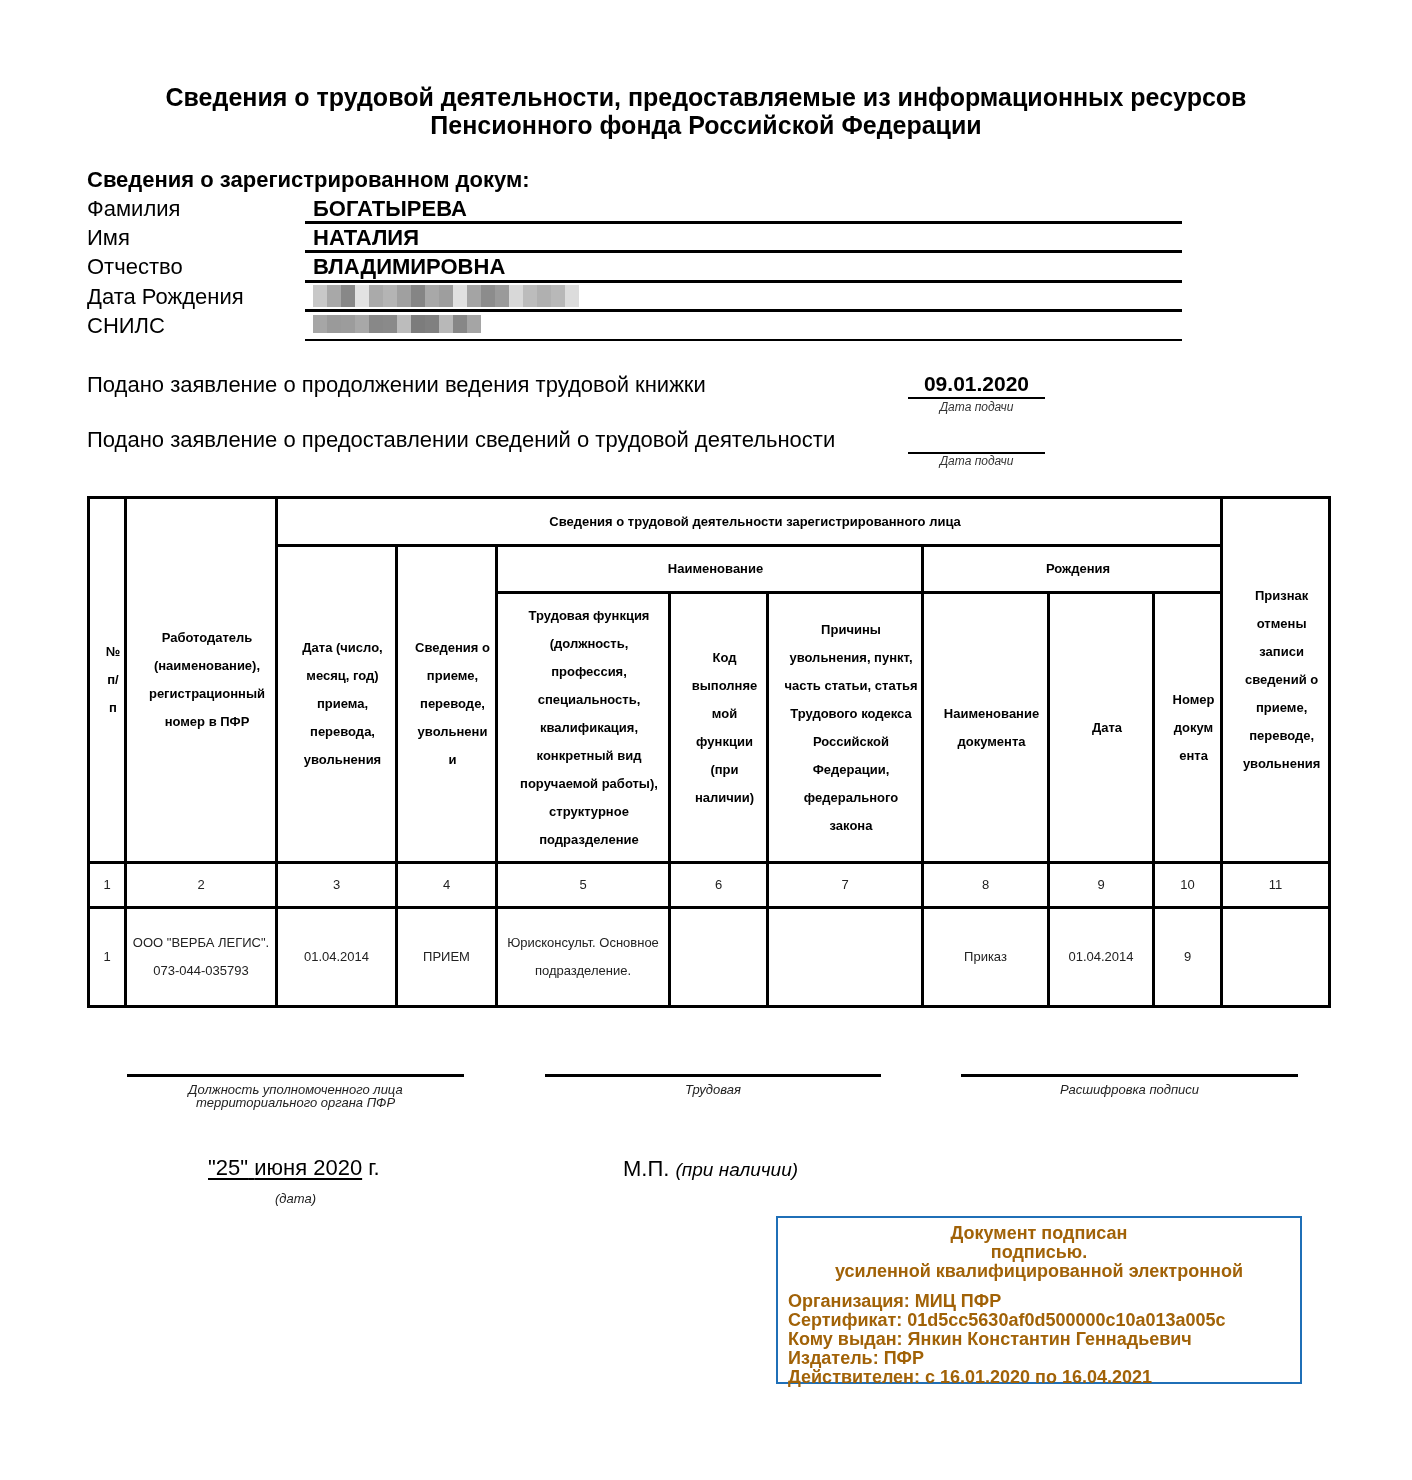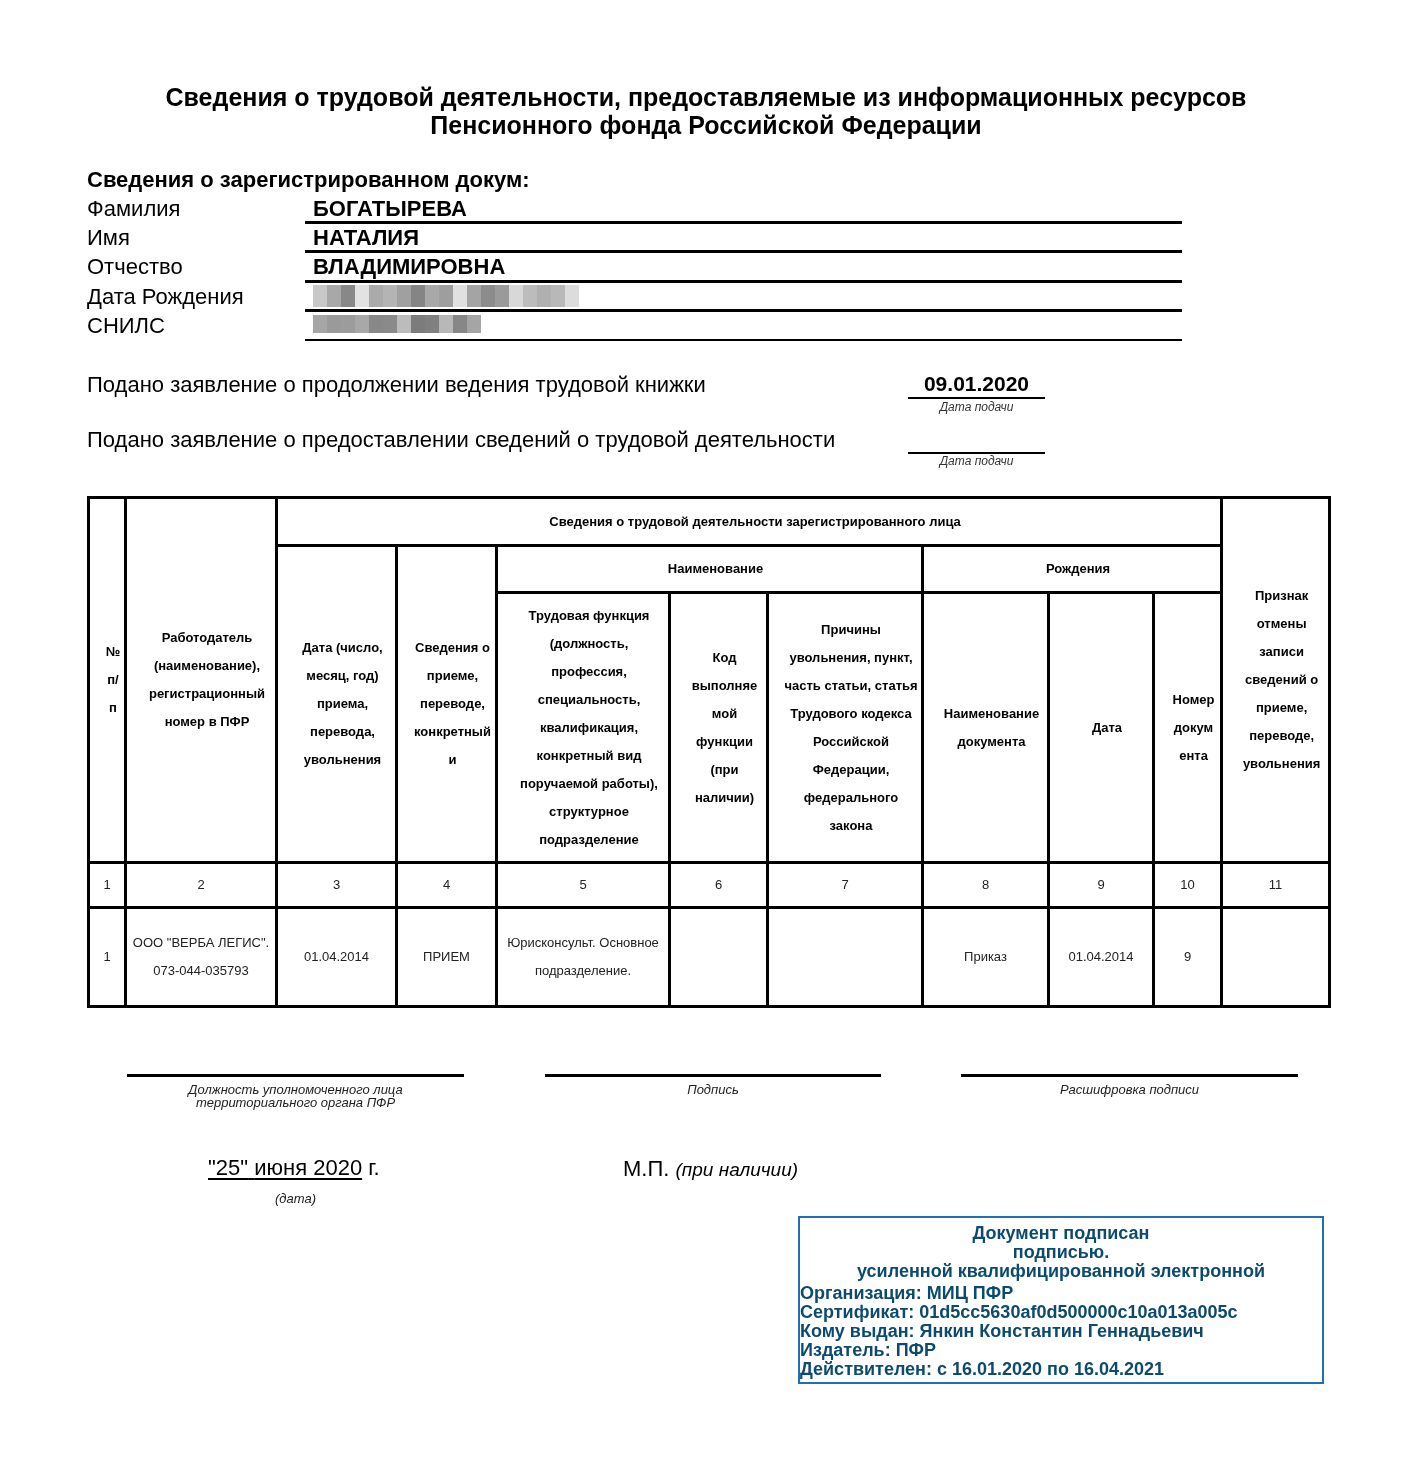--- a/index.html
+++ b/index.html
@@ -31,23 +31,23 @@
   table.work tr.r-data td { font-size: 13px; height: 96px; color: #222; }
 
   .sig-line { height: 3px; background: #000; top: 1074px; }
   .sig-caption { font-size: 13px; font-style: italic; text-align: center; line-height: 13px; color: #222; }
 
   .date-sign { left: 208px; top: 1155px; font-size: 22px; }
   .date-sign u { text-decoration-thickness: 2px; text-underline-offset: 3px; }
   .mp { left: 623px; top: 1156px; font-size: 22px; }
   .mp i { font-size: 19px; }
 
-  .stamp { left: 798px; top: 1216px; width: 526px; height: 168px; border: 2px solid #1f6fb7; color: #0c4a6e; box-sizing: border-box; font-weight: bold; font-size: 18px; line-height: 19px; }
+  .stamp { left: 776px; top: 1216px; width: 526px; height: 168px; border: 2px solid #1f6fb7; color: #a16207; box-sizing: border-box; font-weight: bold; font-size: 18px; line-height: 19px; }
   .stamp .head { text-align: center; padding-top: 6px; }
-  .stamp .info { margin-top: 3px; }
+  .stamp .info { padding-left: 10px; margin-top: 11px; }
 </style>
 </head>
 <body>
 
 <div class="abs title" id="title1">Сведения о трудовой деятельности, предоставляемые из информационных ресурсов</div>
 <div class="abs title" id="title2">Пенсионного фонда Российской Федерации</div>
 
 <div class="abs section-head">Сведения о зарегистрированном докум:</div>
 
 <div>
@@ -131,21 +131,21 @@
   </colgroup>
   <tbody>
       <tr style="height:48px">
     <td class="hb" rowspan="3">№ п/п</td>
     <td class="hb" rowspan="3">Работодатель (наименование), регистрационный номер в ПФР</td>
     <td class="hb" colspan="8">Сведения о трудовой деятельности зарегистрированного лица</td>
     <td class="hb" rowspan="3">Признак отмены записи сведений о приеме, переводе, увольнения</td>
   </tr>
   <tr style="height:47px">
     <td class="hb" rowspan="2">Дата (число, месяц, год) приема, перевода, увольнения</td>
-    <td class="hb" rowspan="2">Сведения о приеме, переводе, конкретный и</td>
+    <td class="hb" rowspan="2">Сведения о приеме, переводе, увольнени и</td>
     <td class="hb" colspan="3">Наименование</td>
     <td class="hb" colspan="3">Рождения</td>
   </tr>
   <tr style="height:270px">
     <td class="hb">Трудовая функция (должность, профессия, специальность, квалификация, конкретный вид поручаемой работы), структурное подразделение</td>
     <td class="hb">Код выполняе мой функции (при наличии)</td>
     <td class="hb">Причины увольнения, пункт, часть статьи, статья Трудового кодекса Российской Федерации, федерального закона</td>
     <td class="hb">Наименование документа</td>
     <td class="hb">Дата</td>
     <td class="hb">Номер докум ента</td>
@@ -176,21 +176,21 @@
     <td>9</td>
     <td></td>
   </tr>
 </tbody>
   </table>
 
 <div class="abs sig-line" style="left:127px; width:337px"></div>
 <div class="abs sig-caption" style="left:127px; width:337px; top:1083px">Должность уполномоченного лица территориального органа ПФР</div>
 
 <div class="abs sig-line" style="left:545px; width:336px"></div>
-<div class="abs sig-caption" style="left:545px; width:336px; top:1083px">Подпись</div>
+<div class="abs sig-caption" style="left:545px; width:336px; top:1083px">Трудовая</div>
 
 <div class="abs sig-line" style="left:961px; width:337px"></div>
 <div class="abs sig-caption" style="left:961px; width:337px; top:1083px">Расшифровка подписи</div>
 
 <div class="abs date-sign"><u><span>"25"</span> <span>июня 2020</span></u> <span>г.</span></div>
 <div class="abs sig-caption" style="left:208px; width:175px; top:1192px">(дата)</div>
 
 <div class="abs mp"><span>М.П.</span> <i>(при наличии)</i></div>
 
 <div class="abs stamp">

